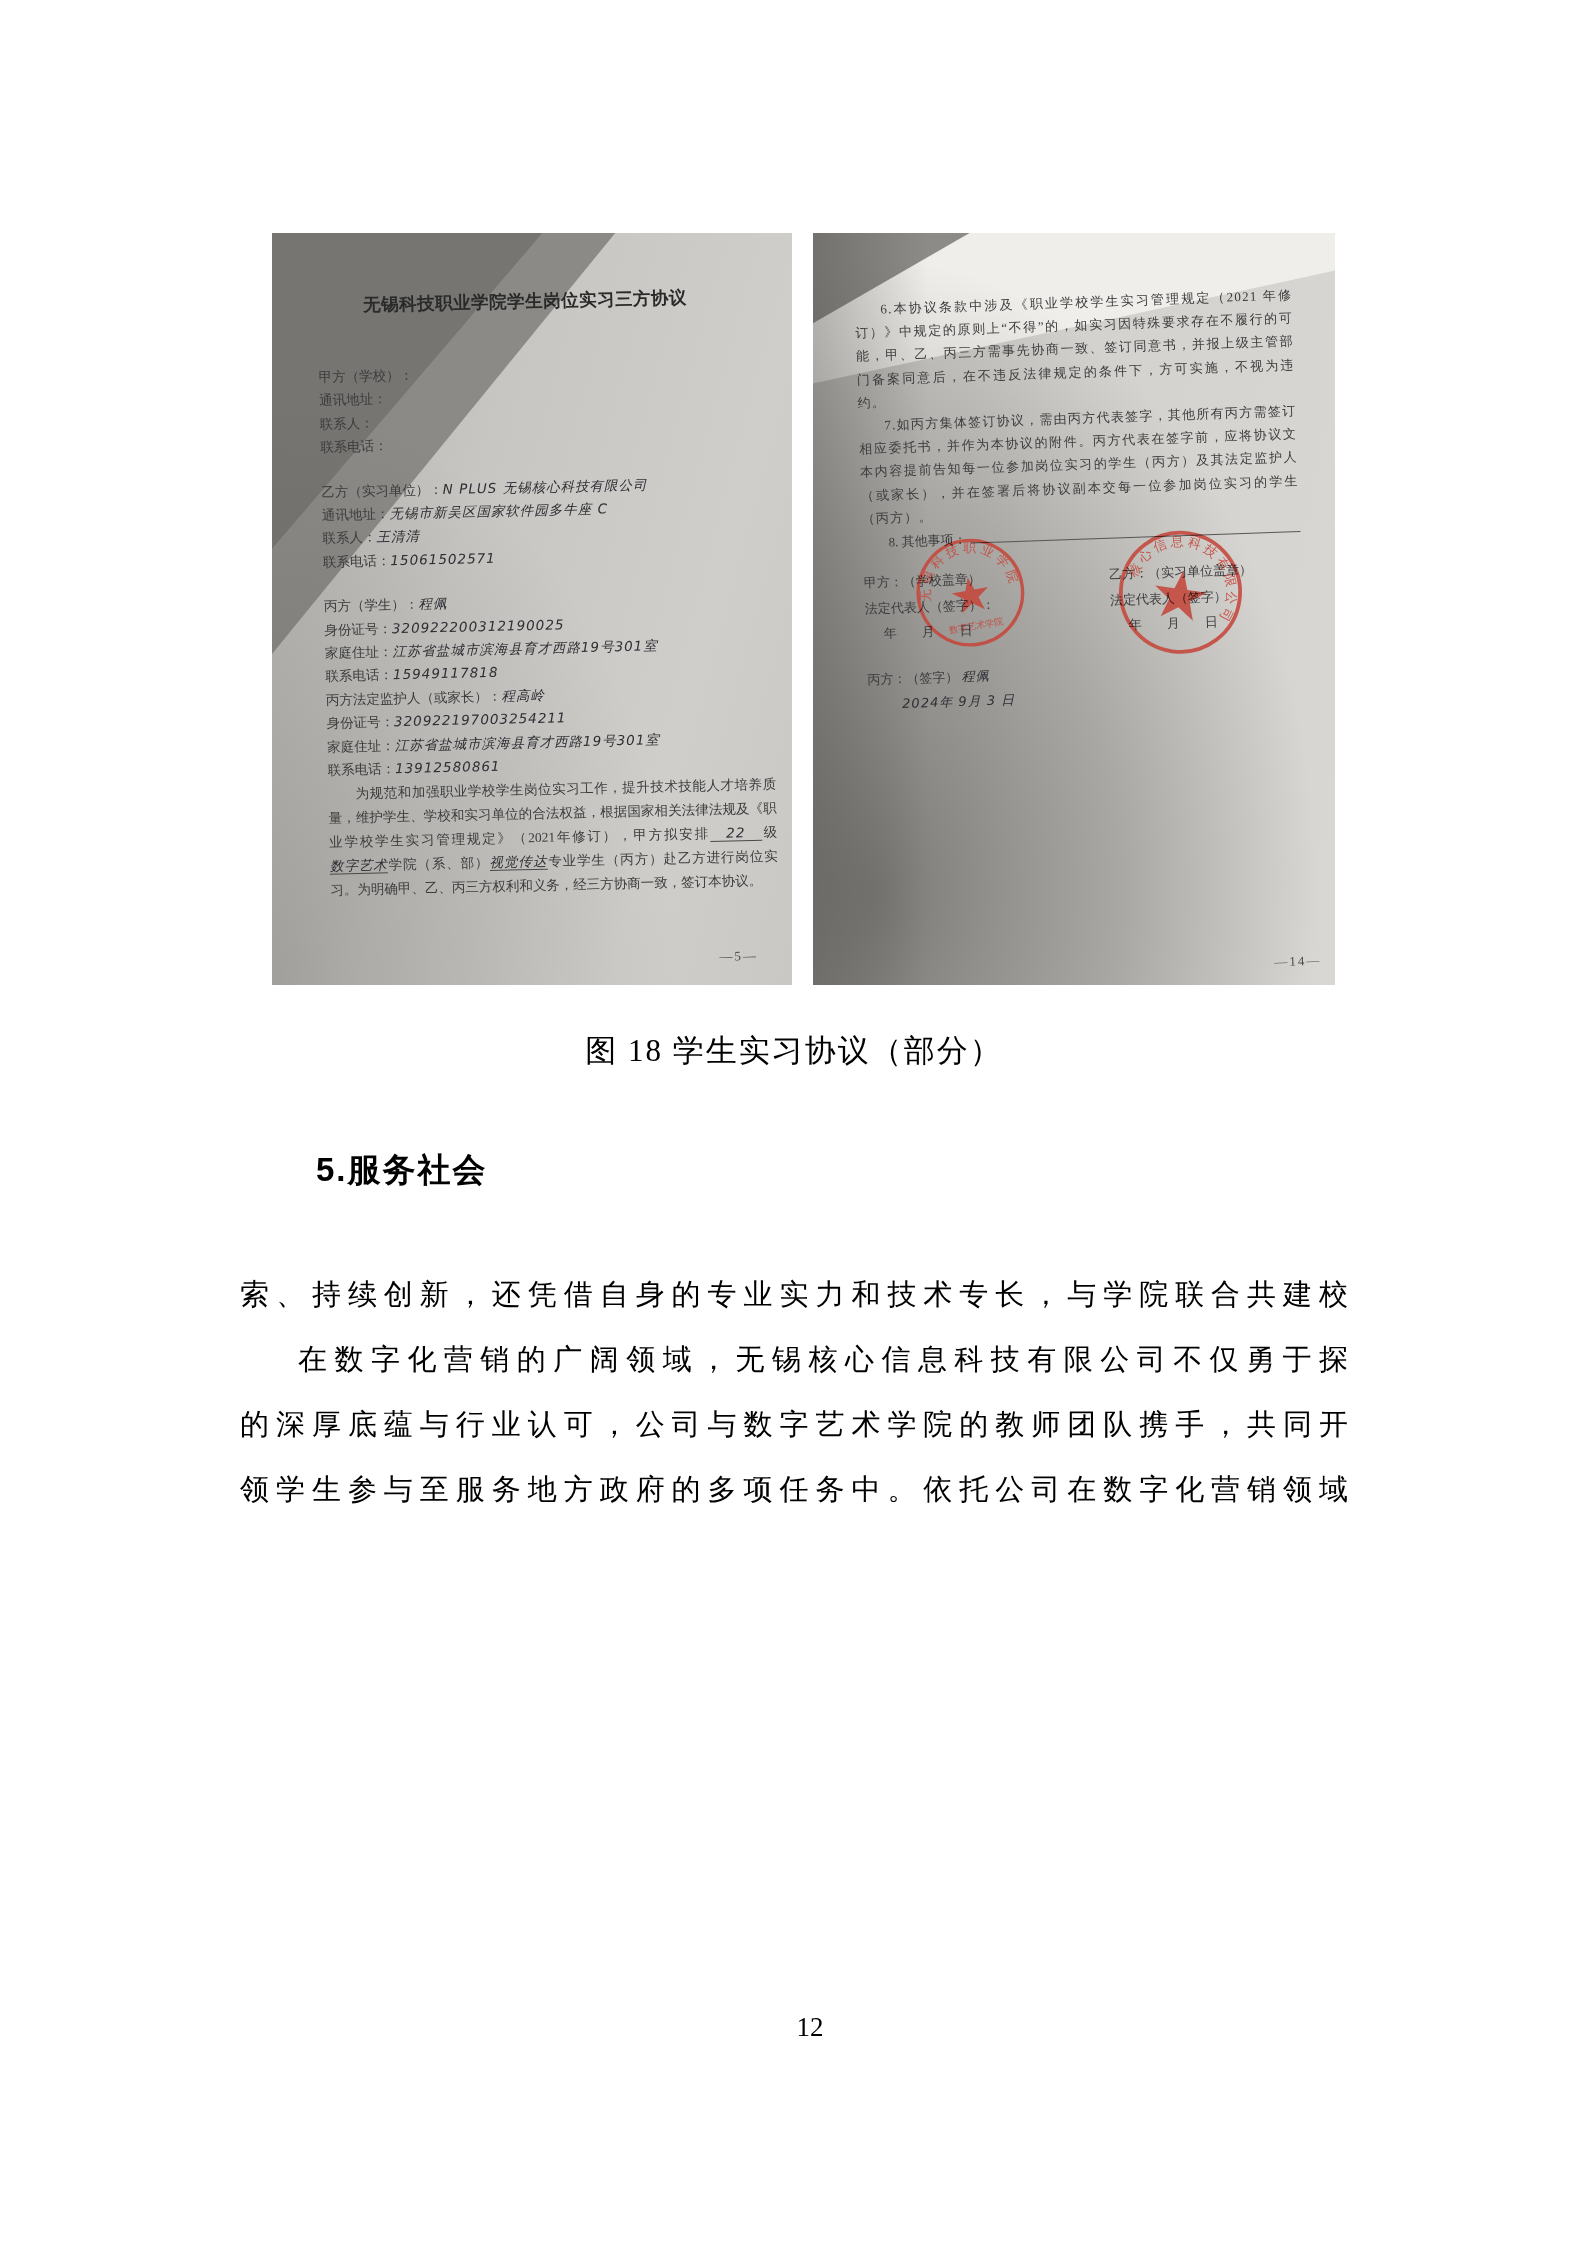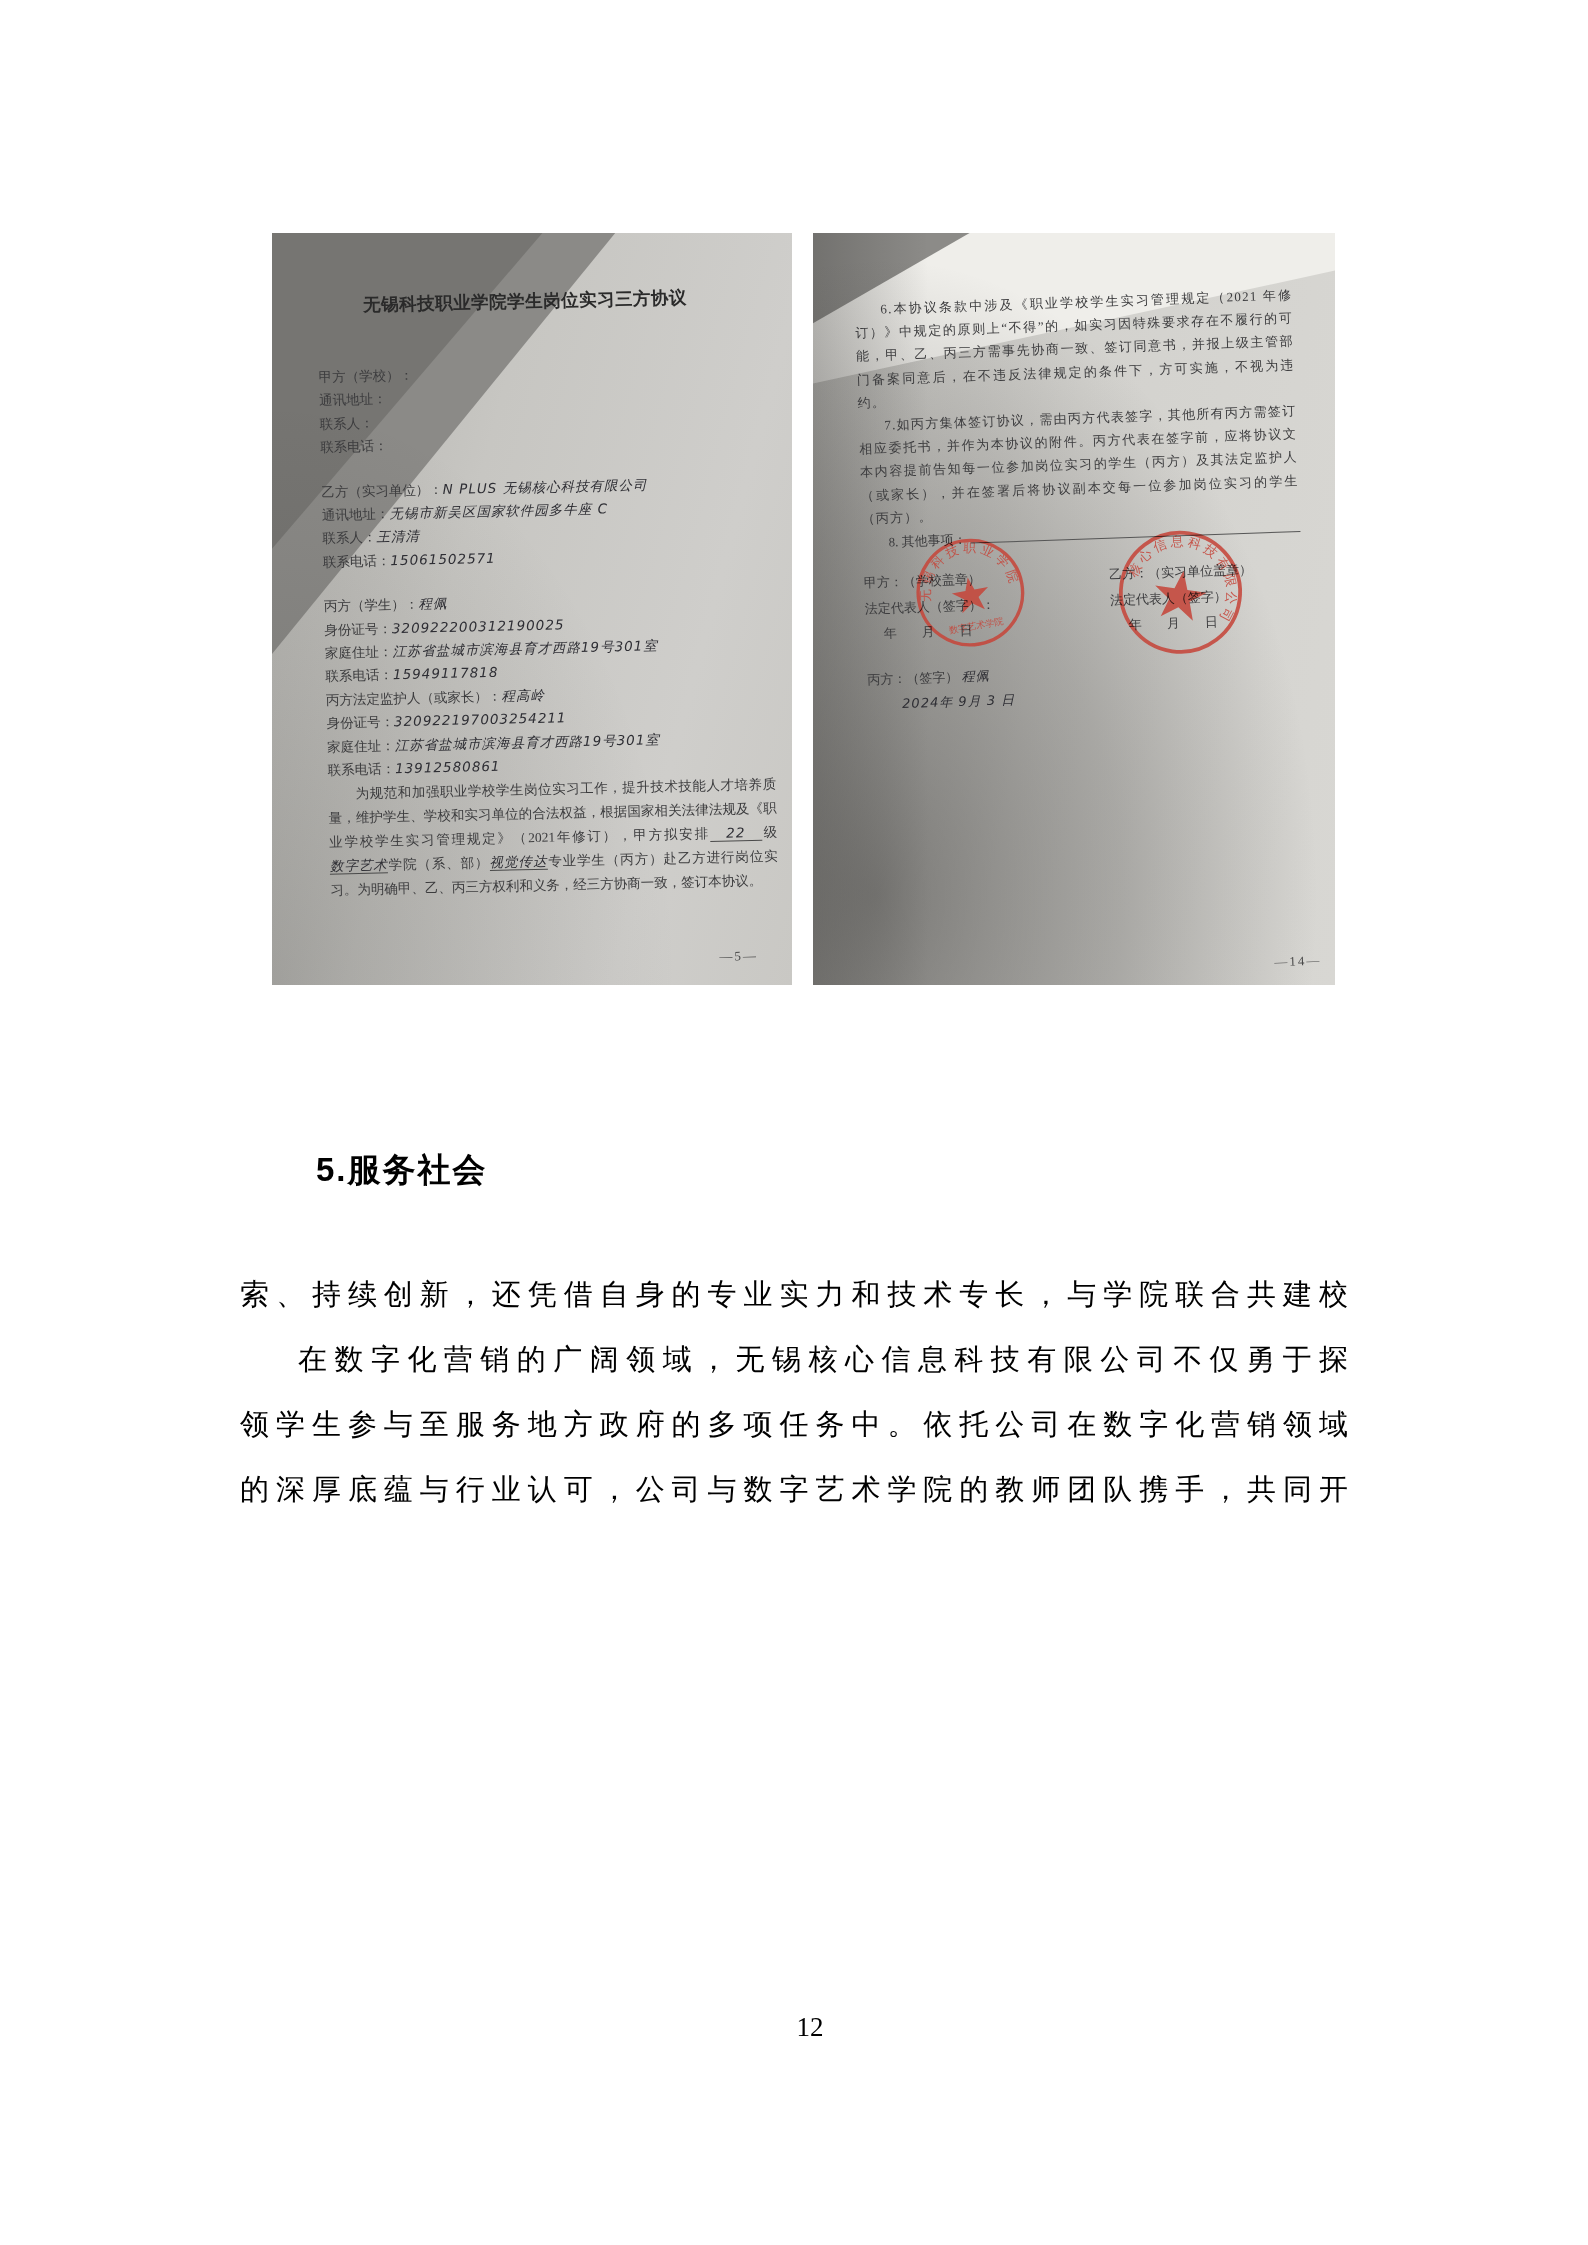--- a/index.html
+++ b/index.html
@@ -157,25 +157,26 @@
         <text font-size="12" fill="#c5463b" letter-spacing="3">
           <textPath href="#ringB" startOffset="25%" text-anchor="middle">无锡核心信息科技有限公司</textPath>
         </text>
         <polygon points="60,40 66,57 84,57 69.5,67.5 75,84.5 60,74 45,84.5 50.5,67.5 36,57 54,57" fill="#c5463b"></polygon>
       </svg>
 
       <div class="photo-pagenum rp-pagenum">—14—</div>
     </div>
   </div>
 
+  <div class="caption">图 18 学生实习协议（部分）</div>
 
   <div class="heading">5.服务社会</div>
 
   <div class="bodytext">
     <div class="bodyline">索、持续创新，还凭借自身的专业实力和技术专长，与学院联合共建校</div>
     <div class="bodyline first">在数字化营销的广阔领域，无锡核心信息科技有限公司不仅勇于探</div>
+    <div class="bodyline">的深厚底蕴与行业认可，公司与数字艺术学院的教师团队携手，共同开</div>
     <div class="bodyline">领学生参与至服务地方政府的多项任务中。依托公司在数字化营销领域</div>
-    <div class="bodyline">的深厚底蕴与行业认可，公司与数字艺术学院的教师团队携手，共同开</div>
   </div>
 
   <div class="pagenum-main">12</div>
 
 </div>
 
 </body></html>

